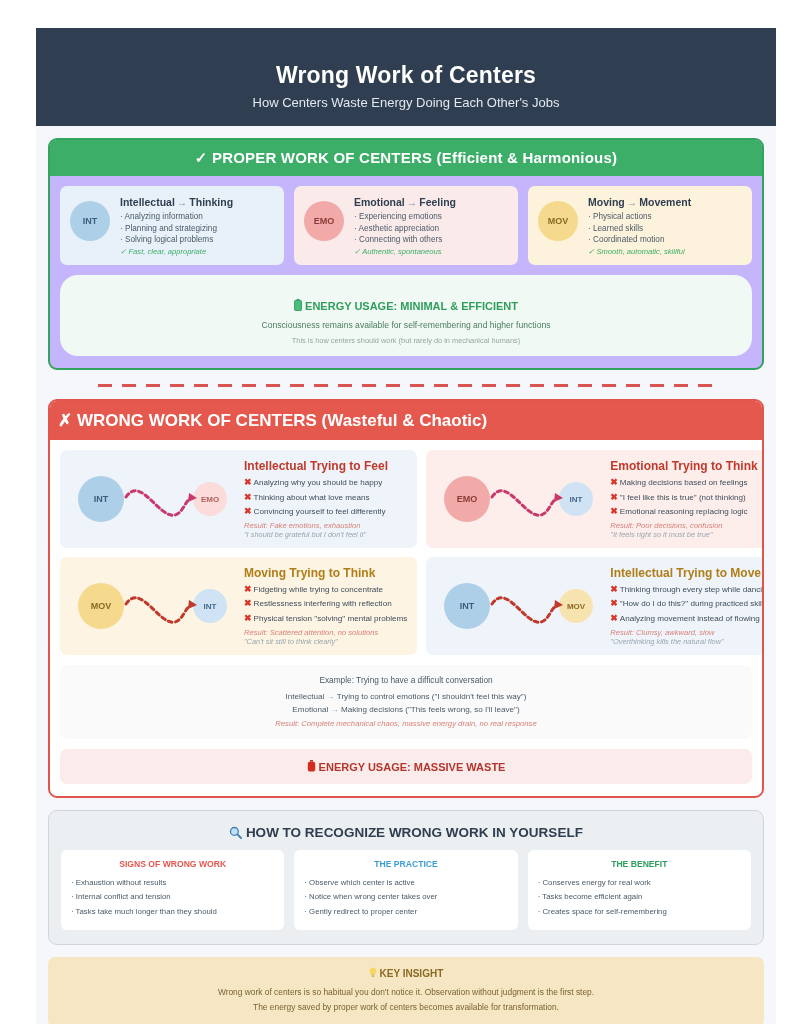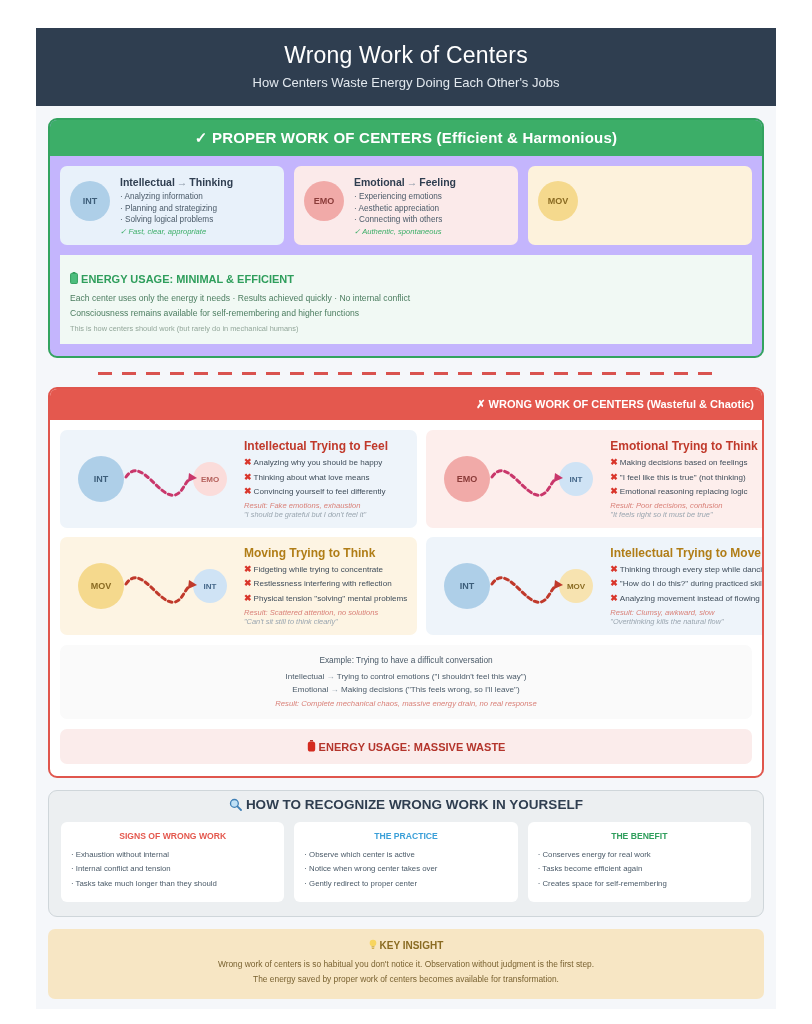--- a/index.html
+++ b/index.html
@@ -19,23 +19,24 @@
 
   
   .header {
     background: #2f3e50;
     color: #ffffff;
     text-align: center;
     padding: 14px 10px 16px 10px;
   }
   .header-title {
     font-size: 23px;
-    font-weight: normal;
+    font-weight: bold;
     letter-spacing: .2px;
     margin-bottom: 6px;
+    margin-top: 20px;
   }
   .header-sub {
     font-size: 13px;
     color: #e2e8ee;
     font-weight: normal;
   }
 
   
   .below {
     background: #f5f7fa;
@@ -90,22 +91,23 @@
   .card-text { flex: 1; padding-top: 1px; }
   .card-title { font-size: 10.5px; font-weight: bold; color: #2f3e50; margin-bottom: 3px; }
   .card-title .arrow { color: #8a97a5; font-weight: normal; padding: 0 2px; }
   .card-li { font-size: 8.2px; color: #4a5a68; line-height: 1.42; }
   .card-good { font-size: 7.6px; color: #3cae68; font-style: italic; margin-top: 1px; }
 
   
   .energy-green {
     margin-top: 10px;
     background: #f1f9f4;
-    border-radius: 0;
-    padding: 17px 10px 11px 10px;
+    border-radius: 18px;
+    text-align: center;
+    padding: 24px 10px 11px 10px;
   }
   .energy-green-title {
     font-size: 11px; font-weight: bold; color: #2f9e5c; margin-bottom: 6px;
   }
   .energy-green-line { font-size: 8.6px; color: #4c7d60; line-height: 1.75; }
   .energy-green-note { font-size: 7.4px; color: #93a79a; margin-top: 3px; }
 
   
   .divider {
     margin: 14px 50px 12px 50px;
@@ -116,22 +118,22 @@
   
   .wrong-section {
     border: 2px solid #e0564d;
     border-radius: 9px;
     background: #ffffff;
     overflow: hidden;
   }
   .wrong-head {
     background: #e4584e;
     color: #ffffff;
-    text-align: right;
-    font-size: 11px;
+    text-align: left;
+    font-size: 17px;
     font-weight: bold;
     padding: 9px 8px;
   }
   .wrong-body { padding: 10px 10px 12px 10px; }
 
   .wrong-grid {
     display: grid;
     grid-template-columns: 1fr 1fr;
     gap: 9px;
   }
@@ -188,21 +190,21 @@
     padding: 11px 10px;
   }
   .energy-red-title { font-size: 11px; font-weight: bold; color: #b4352c; }
 
   
   .recognize {
     margin-top: 12px;
     background: #eceff1;
     border: 1px solid #cfd6da;
     border-radius: 9px;
-    padding: 6px 12px 14px 12px;
+    padding: 14px 12px 14px 12px;
   }
   .recognize-title {
     text-align: center; font-size: 13.5px; font-weight: bold;
     color: #2f3e50; margin-bottom: 10px;
   }
   .rec-row { display: flex; gap: 10px; }
   .rec-card {
     flex: 1; background: #ffffff; border-radius: 6px; padding: 9px 10px 11px 10px;
   }
   .rec-card-title { text-align: center; font-size: 8.6px; font-weight: bold; margin-bottom: 7px; }
@@ -261,34 +263,42 @@
               </div>
               <div class="card-li">· Experiencing emotions</div>
               <div class="card-li">· Aesthetic appreciation</div>
               <div class="card-li">· Connecting with others</div>
               <div class="card-good">✓ Authentic, spontaneous</div>
             </div>
           </div>
 
           <div class="center-card card-mov">
             <div class="bubble bub-mov">MOV</div>
+            <div class="card-text">
+              <div class="card-title">
+                <span>Moving</span><span class="arrow">→</span><span>Movement</span>
+              </div>
+              <div class="card-li">· Physical actions</div>
+              <div class="card-li">· Learned skills</div>
+              <div class="card-li">· Coordinated motion</div>
+              <div class="card-good">✓ Smooth, automatic, skillful</div>
+            </div>
           </div>
         </div>
 
         <div class="energy-green">
           <div class="energy-green-title">
             <span>
               <svg width="8" height="12" viewBox="0 0 8 12" style="vertical-align:-1px">
                 <rect x="2.6" y="0" width="2.8" height="1.4" fill="#2f9e5c"></rect>
                 <rect x="0.6" y="1.4" width="6.8" height="10.2" rx="1" fill="#4dbd7d" stroke="#2f9e5c" stroke-width="1"></rect>
               </svg>
             </span>
             <span>ENERGY USAGE: MINIMAL &amp; EFFICIENT</span>
           </div>
-          <div class="energy-green-line">Each center uses only the energy it needs · Results achieved quickly · No internal conflict</div>
           <div class="energy-green-line">Consciousness remains available for self-remembering and higher functions</div>
           <div class="energy-green-note">This is how centers should work (but rarely do in mechanical humans)</div>
         </div>
 
       </div>
     </div>
 
     <div class="divider"></div>
 
     <div class="wrong-section">
@@ -419,21 +429,21 @@
           <svg width="13" height="13" viewBox="0 0 13 13" style="vertical-align:-2px">
             <circle cx="5.4" cy="5.4" r="3.9" fill="#bfe0f5" stroke="#3f7fb5" stroke-width="1.3"></circle>
             <line x1="8.4" y1="8.4" x2="12" y2="12" stroke="#3f7fb5" stroke-width="1.8" stroke-linecap="round"></line>
           </svg>
         </span>
         <span>HOW TO RECOGNIZE WRONG WORK IN YOURSELF</span>
       </div>
       <div class="rec-row">
         <div class="rec-card">
           <div class="rec-card-title rt-red">SIGNS OF WRONG WORK</div>
-          <div class="rec-li">· Exhaustion without internal</div>
+          <div class="rec-li">· Exhaustion without results</div>
           <div class="rec-li">· Internal conflict and tension</div>
           <div class="rec-li">· Tasks take much longer than they should</div>
         </div>
         <div class="rec-card">
           <div class="rec-card-title rt-blue">THE PRACTICE</div>
           <div class="rec-li">· Observe which center is active</div>
           <div class="rec-li">· Notice when wrong center takes over</div>
           <div class="rec-li">· Gently redirect to proper center</div>
         </div>
         <div class="rec-card">

